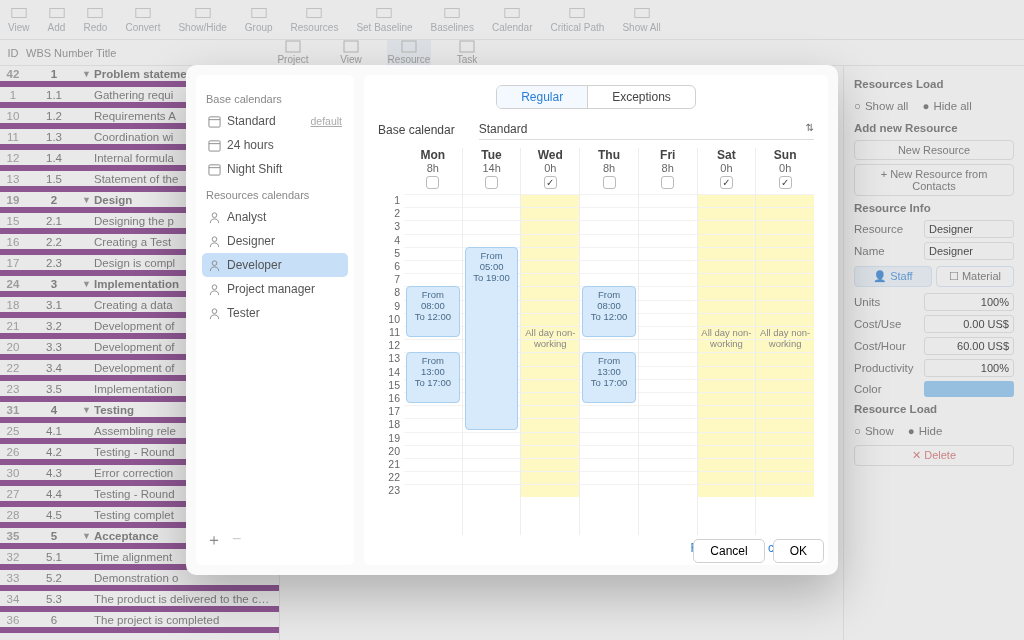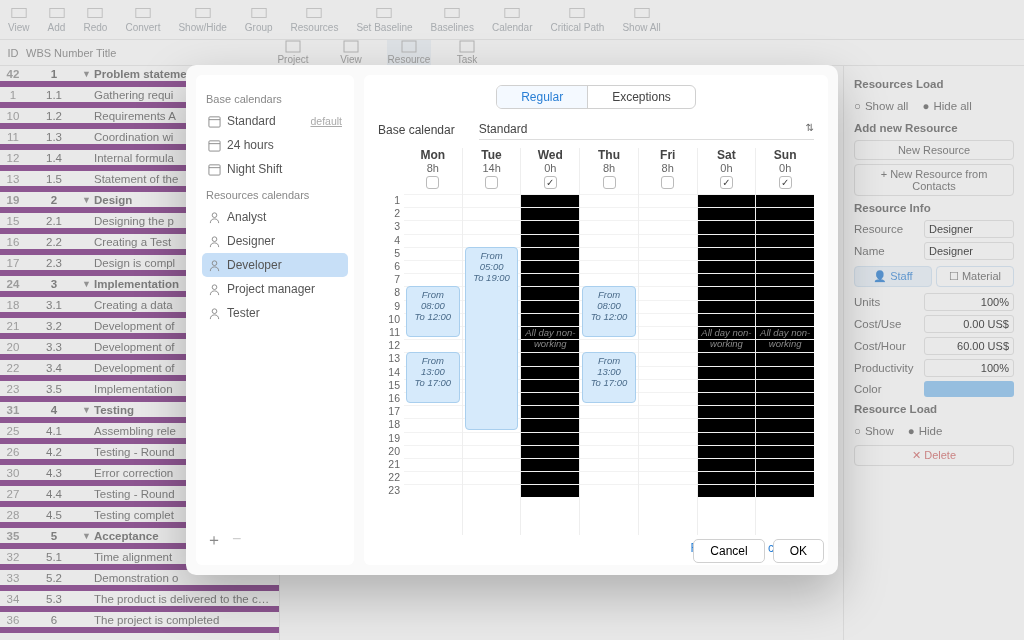--- a/index.html
+++ b/index.html
@@ -63,25 +63,25 @@
   .grid-wrap { flex: 1; display: flex; font-size: 10.5px; color: #666; }
   .hours-col { width: 26px; padding-top: 46px; text-align: right; padding-right: 4px; line-height: 13.2px; }
   .days { flex: 1; display: flex; }
   .day-col { flex: 1; border-left: 1px solid #eee; position: relative; }
   .day-col:first-child { border-left: none; }
   .day-head { text-align: center; height: 46px; }
   .day-head .dn { font-weight: 600; font-size: 12px; color: #444; }
   .day-head .dh { font-size: 11px; color: #666; }
   .day-head .cb { width: 13px; height: 13px; border: 1px solid #bbb; border-radius: 3px; display: inline-flex; align-items: center; justify-content: center; margin-top: 2px; background: #fff; font-size: 10px; }
   .day-head .cb.checked::after { content: '✓'; color: #444; }
-  .day-body { position: relative; height: 303px; font-style: italic; }
+  .day-body { position: relative; height: 303px; }
   .day-body .hline { position: absolute; left: 0; right: 0; border-top: 1px solid #f2f2f2; }
   .block { position: absolute; left: 2px; right: 2px; background: #d6eafb; border: 1px solid #a9cfee; border-radius: 4px; font-size: 9.5px; color: #4a6b8a; text-align: center; padding: 2px; }
   .allday { position: absolute; left: 0; right: 0; top: 44%; text-align: center; font-size: 9.5px; color: #888; }
-  .nonwork { background: #000000; }
+  .nonwork { background: #fef9c3; }
 
   .reset { text-align: right; color: #2a7fd5; font-size: 12px; margin-top: 6px; }
   .footer-btns { position: absolute; right: 14px; bottom: 12px; display: flex; gap: 8px; }
   .footer-btns button { padding: 4px 16px; border: 1px solid #d0d0d0; border-radius: 5px; background: #fff; font-size: 12px; }
 </style>
 </head>
 <body>
 
 <div class="bg">
   <div class="bg-toolbar" id="bg-toolbar">

